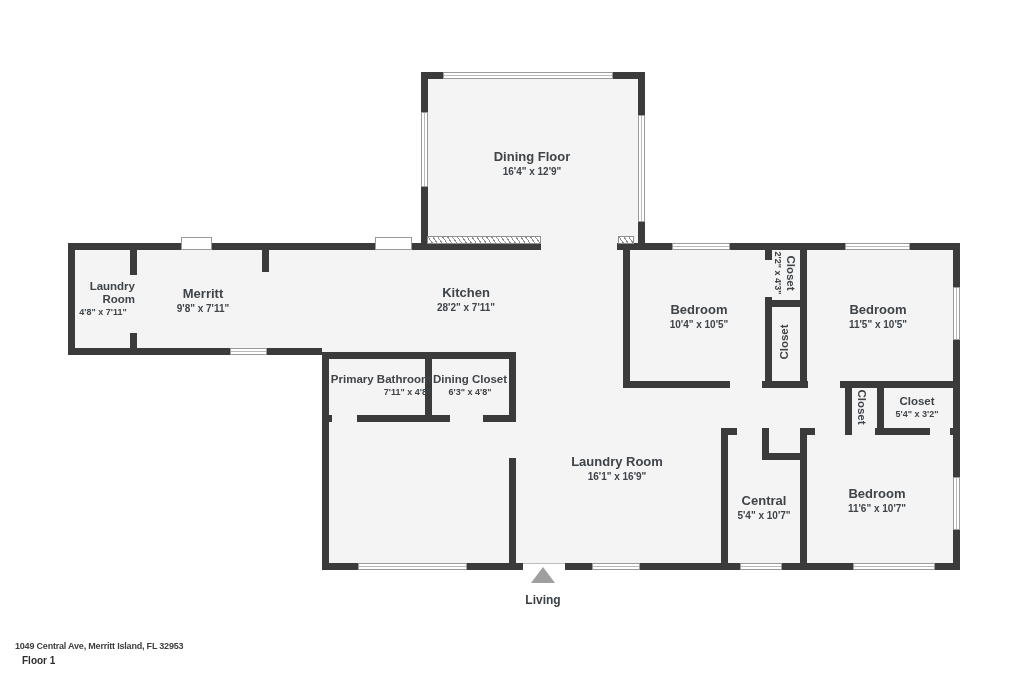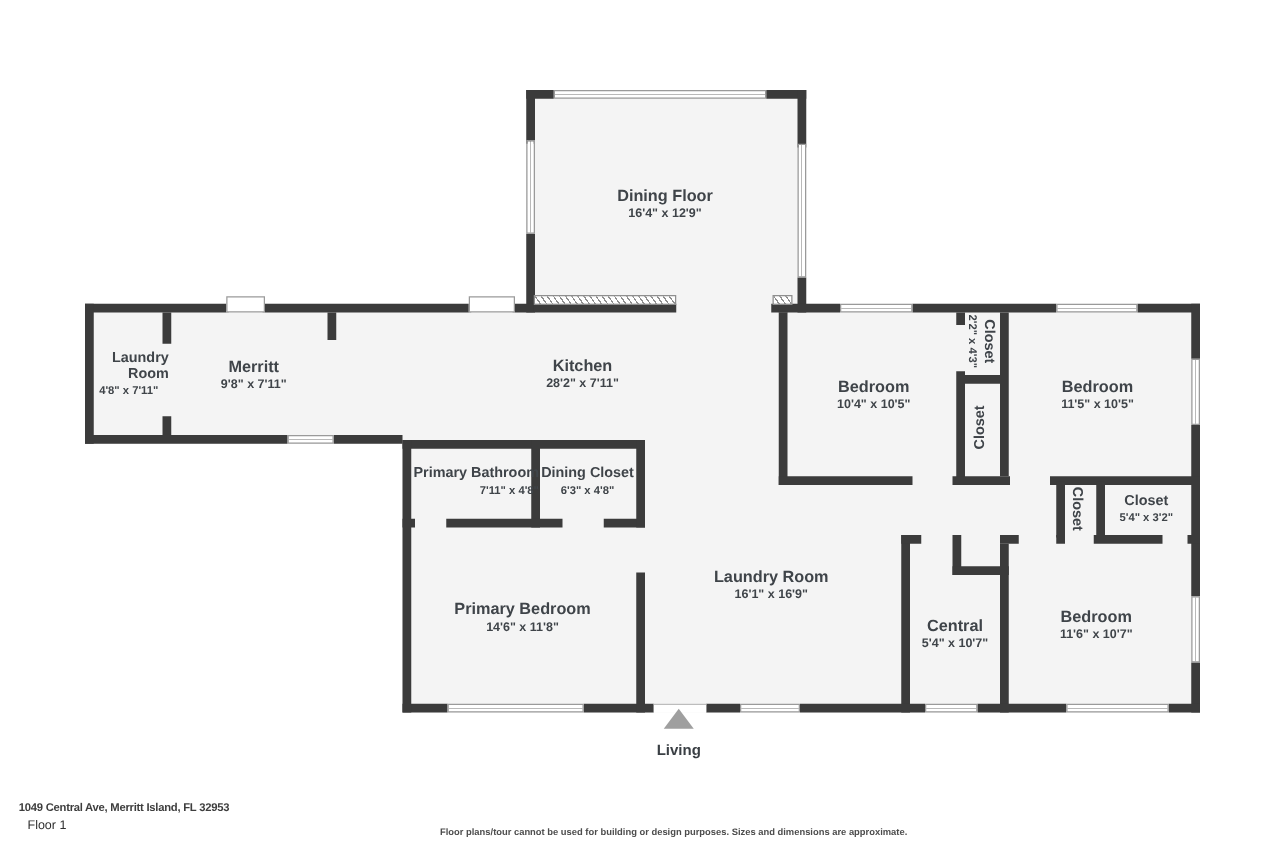--- a/index.html
+++ b/index.html
@@ -17,21 +17,21 @@
   .room-label{position:absolute;transform:translate(-50%,-50%);text-align:center;color:#3f4449;}
   .room-label .rname{font-size:13px;font-weight:bold;line-height:1.15;white-space:nowrap;}
   .room-label .rdims{font-size:10px;font-weight:bold;margin-top:1px;white-space:nowrap;}
   .room-label.small .rname{font-size:11.5px;}
   .room-label.small .rdims{font-size:9px;}
   .room-label.rot90{transform:translate(-50%,-50%) rotate(90deg);}
   .room-label.rotm90{transform:translate(-50%,-50%) rotate(-90deg);}
   .entry-arrow{position:absolute;width:0;height:0;border-left:12px solid transparent;
                border-right:12px solid transparent;border-bottom:16px solid #9f9f9f;}
   .entry-label{position:absolute;transform:translateX(-50%);font-size:12px;font-weight:bold;color:#3a3f44;}
-  .floor-title{position:absolute;font-size:10px;font-weight:normal;color:#2f2f2f;}
+  .floor-title{position:absolute;font-size:10px;font-weight:bold;color:#2f2f2f;}
   .watermark{position:absolute;font-size:30px;font-weight:400;letter-spacing:1px;
              color:rgba(255,255,255,0.05);-webkit-text-stroke:1.1px #cdcdcd;white-space:nowrap;}
   .addr{position:absolute;font-size:9px;font-weight:bold;color:#3e3e3e;white-space:nowrap;letter-spacing:-0.2px;}
   .disclaimer{position:absolute;font-size:7.5px;font-weight:bold;color:#4d4d4d;white-space:nowrap;}
 </style>
 </head>
 <body>
 
 <div class="stage">
   <div id="geometry">
@@ -151,24 +151,20 @@
     <div class="rdims">11'5" x 10'5"</div>
   </div>
   <div class="room-label small" style="left:381px;top:385px;text-align:right;">
     <div class="rname">Primary Bathroom</div>
     <div class="rdims">7'11" x 4'8"</div>
   </div>
   <div class="room-label small" style="left:470px;top:385px;">
     <div class="rname">Dining Closet</div>
     <div class="rdims">6'3" x 4'8"</div>
   </div>
-  <div class="room-label" style="left:418px;top:494px;">
-    <div class="rname">Primary Bedroom</div>
-    <div class="rdims">14'6" x 11'8"</div>
-  </div>
   <div class="room-label" style="left:617px;top:468px;">
     <div class="rname">Laundry Room</div>
     <div class="rdims">16'1" x 16'9"</div>
   </div>
   <div class="room-label small rot90" style="left:861px;top:407px;">
     <div class="rname">Closet</div>
   </div>
   <div class="room-label small" style="left:917px;top:407px;">
     <div class="rname">Closet</div>
     <div class="rdims">5'4" x 3'2"</div>
@@ -180,14 +176,13 @@
   <div class="room-label" style="left:877px;top:500px;">
     <div class="rname">Bedroom</div>
     <div class="rdims">11'6" x 10'7"</div>
   </div>
 
   <div class="entry-arrow" style="left:531px;top:567px;"></div>
   <div class="entry-label" style="left:543px;top:593px;">Living</div>
 
   <div class="addr" style="left:15px;top:641px;">1049 Central Ave, Merritt Island, FL 32953</div>
   <div class="floor-title" style="left:22px;top:655px;">Floor 1</div>
-  <div class="disclaimer" style="left:352px;top:661px;">Floor plans/tour cannot be used for building or design purposes. Sizes and dimensions are approximate.</div>
 </div>
 
 </body></html>

